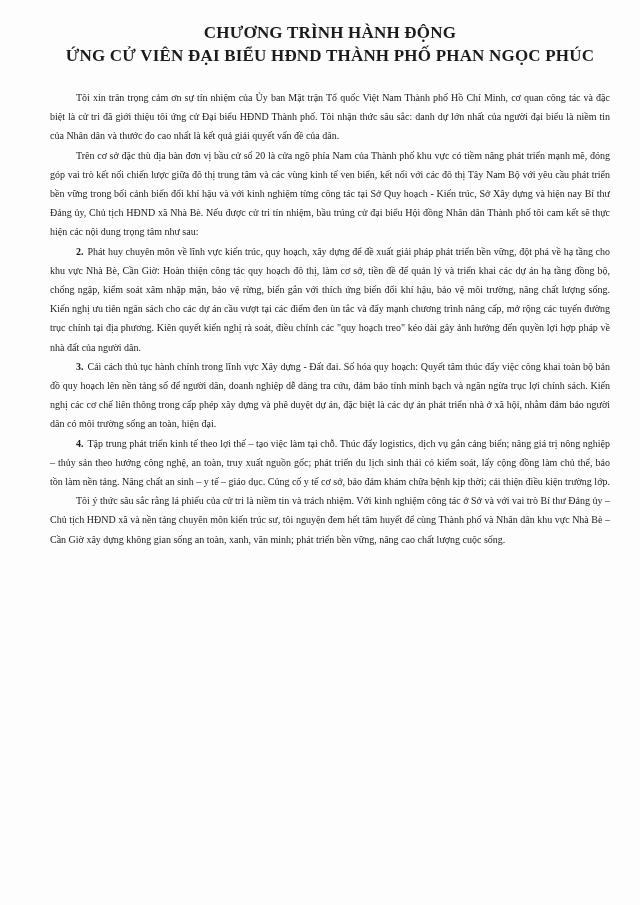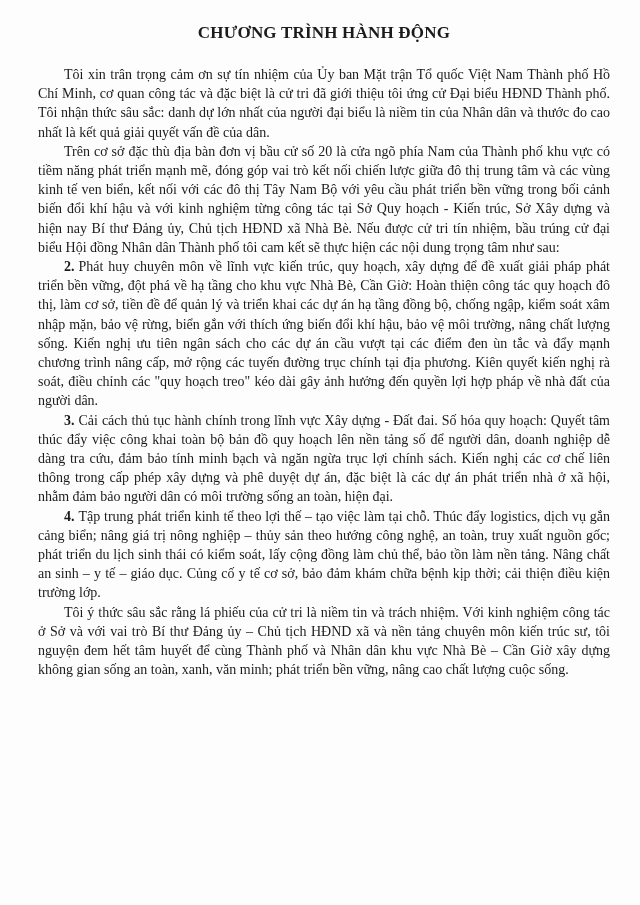--- a/index.html
+++ b/index.html
@@ -8,33 +8,33 @@
     background: #ffffff;
   }
   .page {
     position: relative;
     width: 640px;
     height: 905px;
     background: #fdfdfd;
     color: #1b1b1b;
     font-family: "Liberation Serif", "DejaVu Serif", serif;
     box-sizing: border-box;
-    padding: 21px 30px 0 38px;
+    padding: 21px 30px 0 50px;
     overflow: hidden;
   }
   .title {
     text-align: center;
     font-weight: bold;
     font-size: 17px;
     line-height: 23px;
     letter-spacing: 0.2px;
     margin-bottom: 21px;
   }
   .body-text {
-    font-size: 14px;
+    font-size: 10px;
     line-height: 19.2px;
   }
   .para {
     margin: 0;
     text-align: justify;
     text-indent: 26px;
   }
   .p-lead {
     font-weight: bold;
   }
@@ -42,20 +42,21 @@
     margin-right: 4px;
   }
 </style>
 </head>
 <body>
 
 <div class="page">
 
   <div class="title">
     <div>CHƯƠNG TRÌNH HÀNH ĐỘNG</div>
+    <div>ỨNG CỬ VIÊN ĐẠI BIỂU HĐND THÀNH PHỐ PHAN NGỌC PHÚC</div>
   </div>
 
   <div class="body-text">
 
     <p class="para"><b class="p-lead"></b><span class="p-text">Tôi xin trân trọng cảm ơn sự tín nhiệm của Ủy ban Mặt trận Tổ quốc Việt Nam Thành phố Hồ Chí Minh, cơ quan công tác và đặc biệt là cử tri đã giới thiệu tôi ứng cử Đại biểu HĐND Thành phố. Tôi nhận thức sâu sắc: danh dự lớn nhất của người đại biểu là niềm tin của Nhân dân và thước đo cao nhất là kết quả giải quyết vấn đề của dân.</span></p>
 
     <p class="para"><b class="p-lead"></b><span class="p-text">Trên cơ sở đặc thù địa bàn đơn vị bầu cử số 20 là cửa ngõ phía Nam của Thành phố khu vực có tiềm năng phát triển mạnh mẽ, đóng góp vai trò kết nối chiến lược giữa đô thị trung tâm và các vùng kinh tế ven biển, kết nối với các đô thị Tây Nam Bộ với yêu cầu phát triển bền vững trong bối cảnh biến đổi khí hậu và với kinh nghiệm từng công tác tại Sở Quy hoạch - Kiến trúc, Sở Xây dựng và hiện nay Bí thư Đảng ủy, Chủ tịch HĐND xã Nhà Bè. Nếu được cử tri tín nhiệm, bầu trúng cử đại biểu Hội đồng Nhân dân Thành phố tôi cam kết sẽ thực hiện các nội dung trọng tâm như sau:</span></p>
 
 
     <p class="para"><b class="p-lead">2.</b><span class="p-text">Phát huy chuyên môn về lĩnh vực kiến trúc, quy hoạch, xây dựng để đề xuất giải pháp phát triển bền vững, đột phá về hạ tầng cho khu vực Nhà Bè, Cần Giờ: Hoàn thiện công tác quy hoạch đô thị, làm cơ sở, tiền đề để quản lý và triển khai các dự án hạ tầng đồng bộ, chống ngập, kiểm soát xâm nhập mặn, bảo vệ rừng, biển gắn với thích ứng biến đổi khí hậu, bảo vệ môi trường, nâng chất lượng sống. Kiến nghị ưu tiên ngân sách cho các dự án cầu vượt tại các điểm đen ùn tắc và đẩy mạnh chương trình nâng cấp, mở rộng các tuyến đường trục chính tại địa phương. Kiên quyết kiến nghị rà soát, điều chỉnh các "quy hoạch treo" kéo dài gây ảnh hưởng đến quyền lợi hợp pháp về nhà đất của người dân.</span></p>

